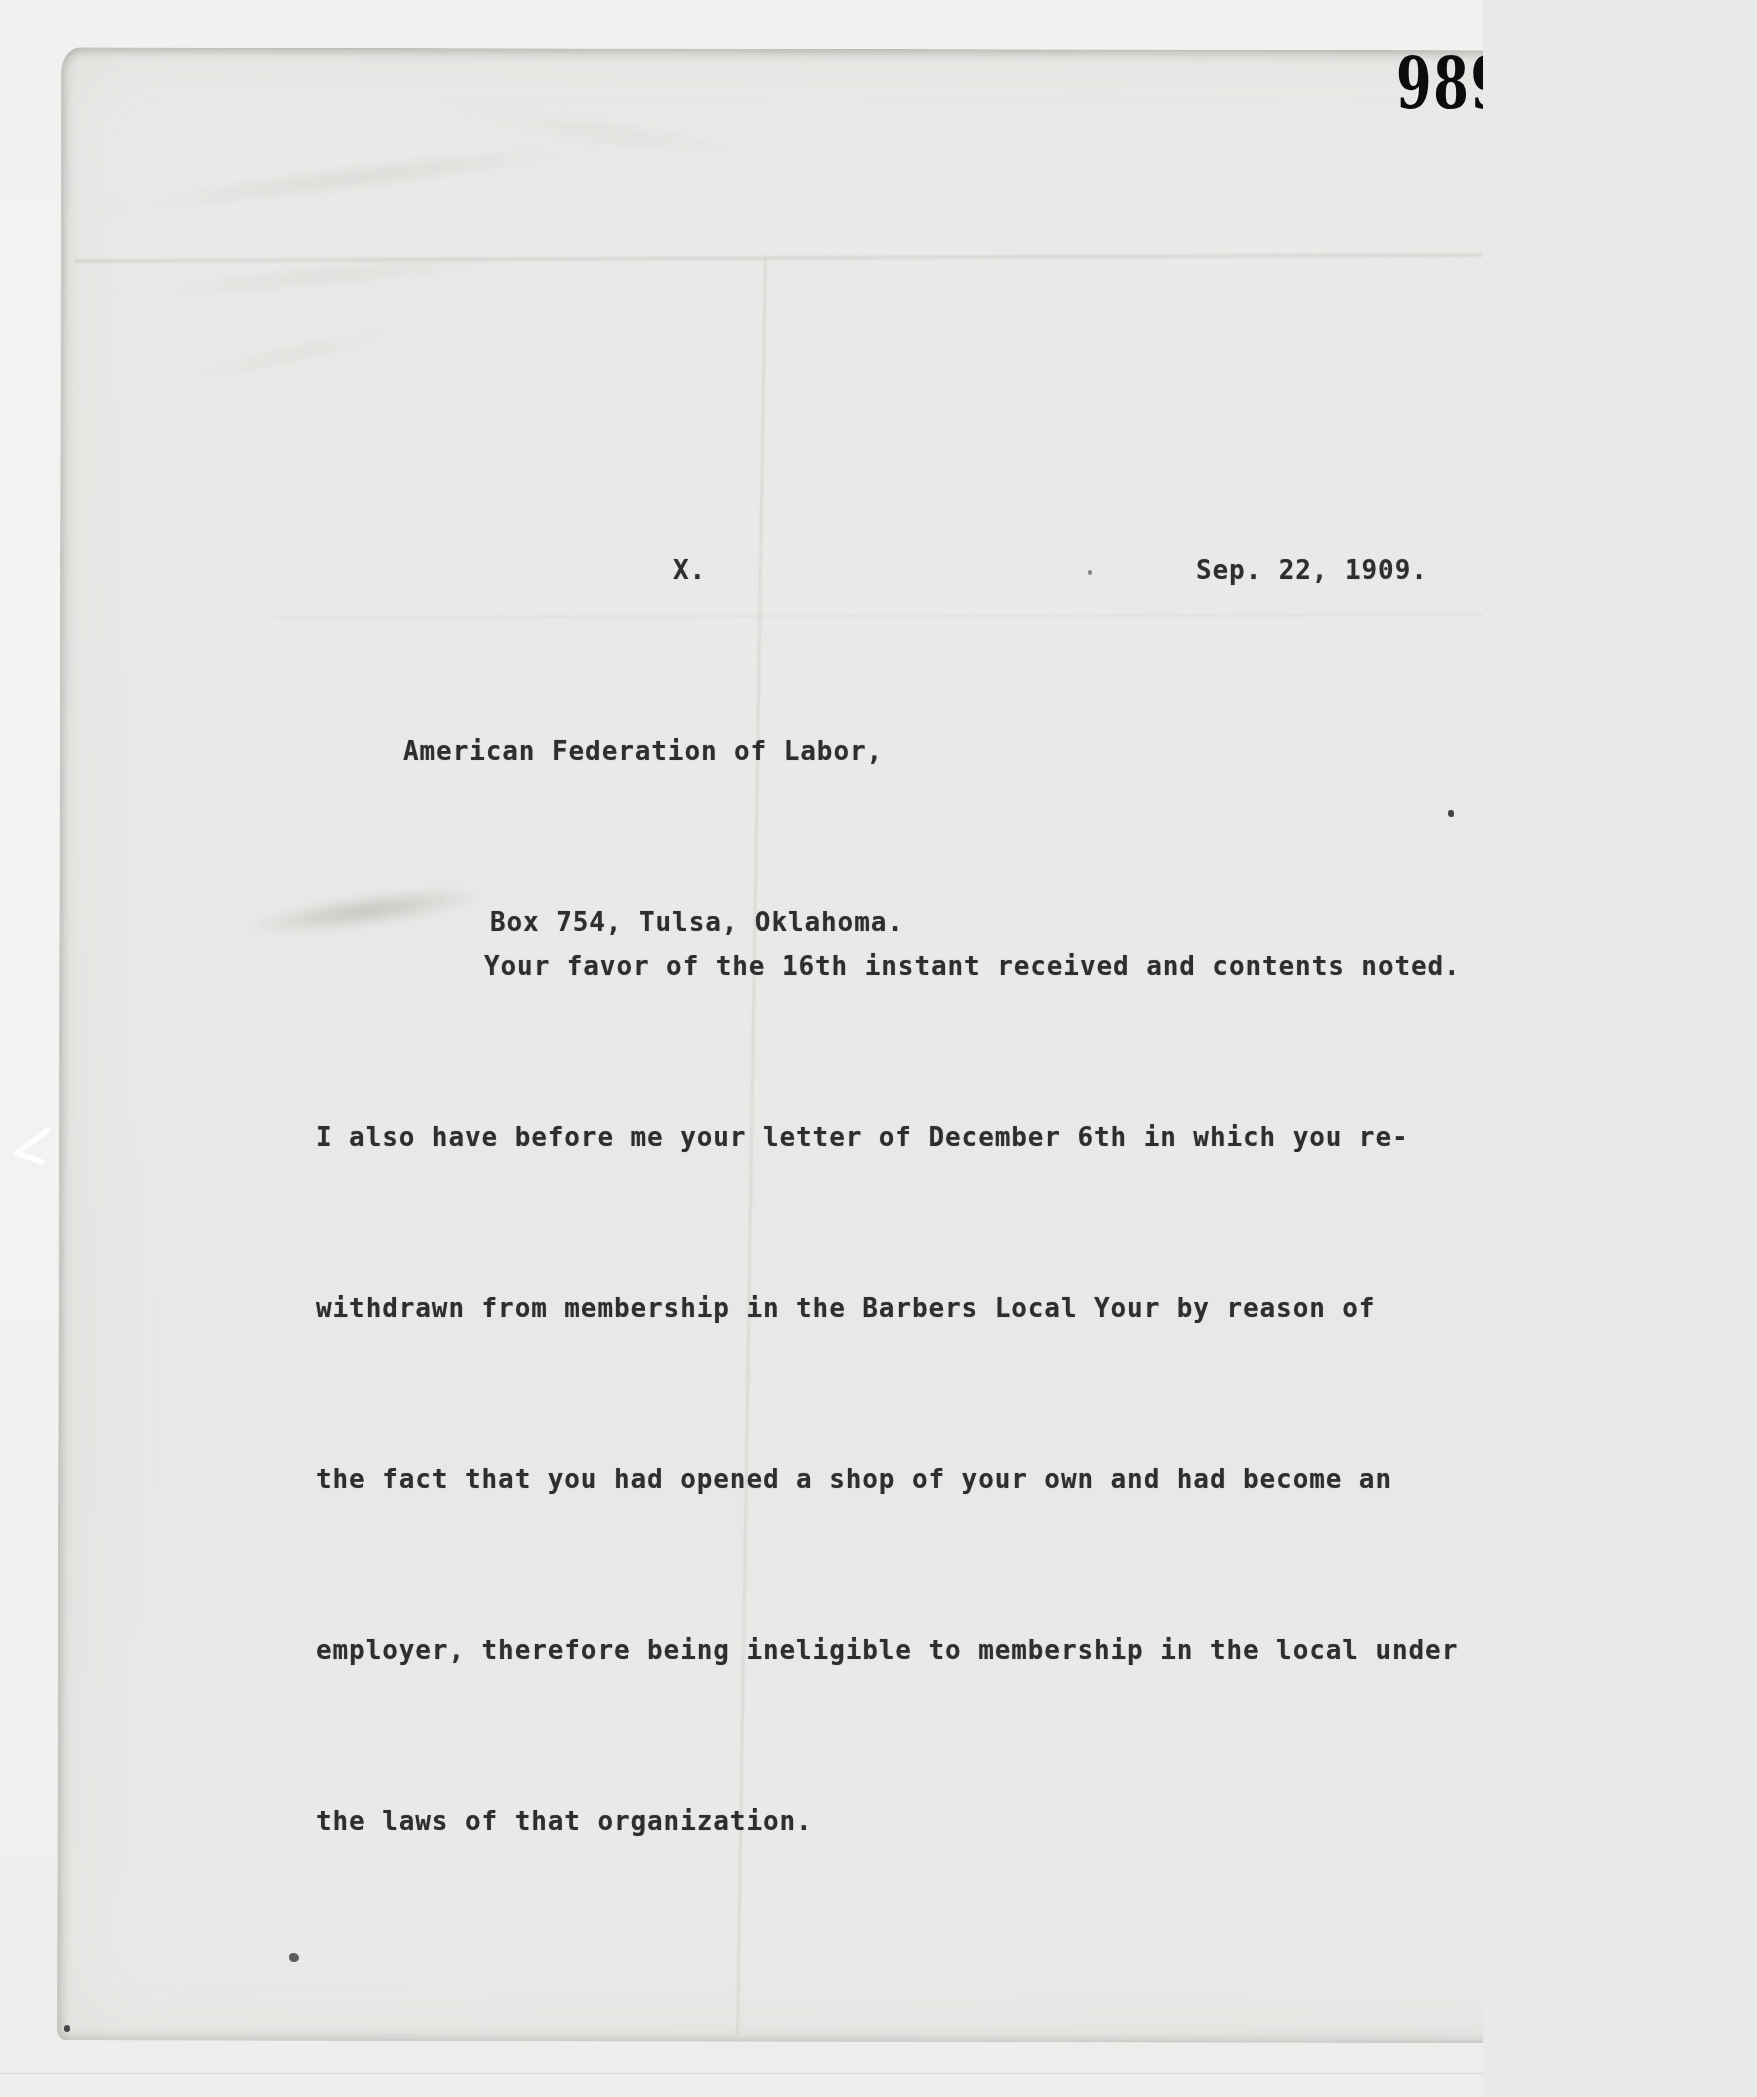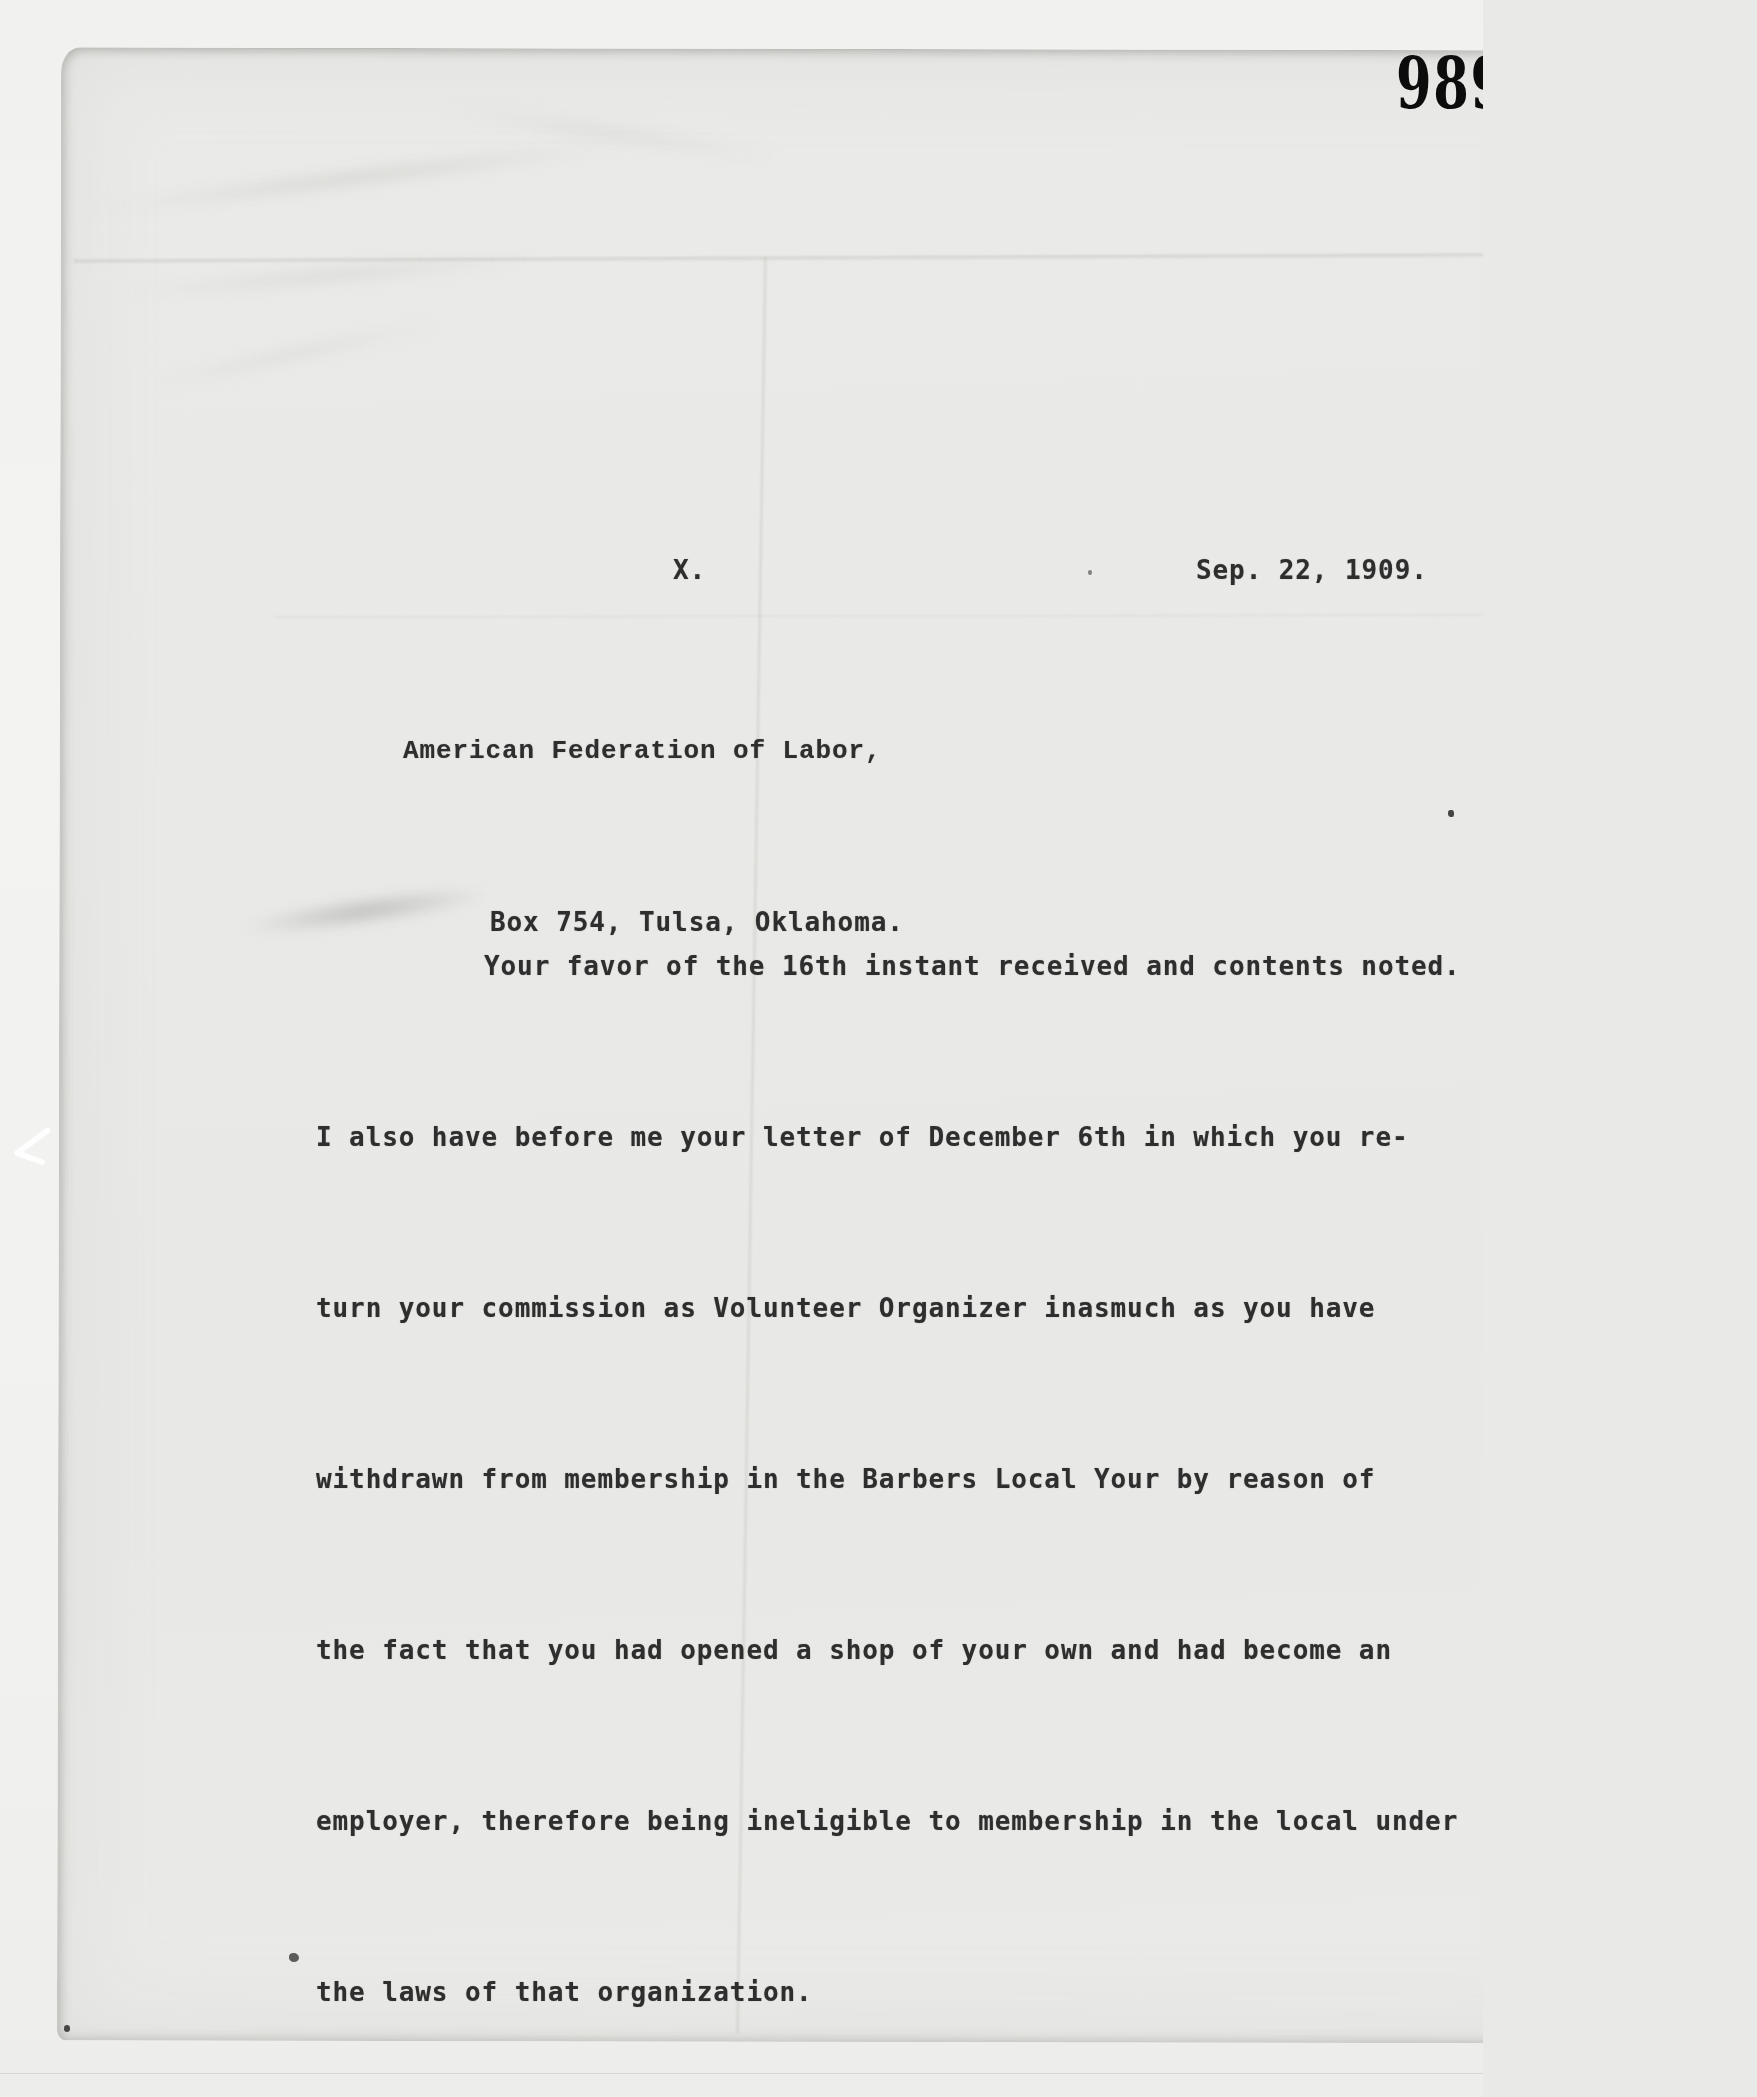--- a/index.html
+++ b/index.html
@@ -105,21 +105,21 @@
     white-space: pre;
     text-shadow: 0 0 1.1px rgba(40,40,40,0.45);
     filter: blur(0.3px);
     opacity: 0.92;
   }
   .ref-mark  { left: 673px; top: 542px; line-height: 57px; }
   .dateline  { left: 1196px; top: 542px; line-height: 57px; }
 
   .address-block { left: 316px; top: 609px; line-height: 57px; }
   .address-block .line { height: 57px; }
-  .addr-indent-1 { padding-left: 87px; font-family: Liberation Mono, monospace; }
+  .addr-indent-1 { padding-left: 87px; }
   .addr-indent-2 { padding-left: 174px; }
 
   .salutation { left: 316px; top: 772px; line-height: 57px; }
 
   .letter-body { left: 316px; top: 824px; line-height: 57px; }
   .letter-body .line { height: 57px; }
   .para-indent { padding-left: 168px; }
 
   
   .page-number {
@@ -161,21 +161,20 @@
 
   <div class="typewriter address-block">
     <div class="line addr-indent-1">American Federation of Labor,</div>
     <div class="line addr-indent-2">Box 754, Tulsa, Oklahoma.</div>
   </div>
 
 
   <div class="typewriter letter-body">
     <div class="line para-indent">Your favor of the 16th instant received and contents noted.</div>
     <div class="line">I also have before me your letter of December 6th in which you re-</div>
-    <div class="line">turn your commission as Volunteer Organizer inasmuch as you have</div>
     <div class="line">withdrawn from membership in the Barbers Local Your by reason of</div>
     <div class="line">the fact that you had opened a shop of your own and had become an</div>
     <div class="line">employer, therefore being ineligible to membership in the local under</div>
     <div class="line">the laws of that organization.</div>
     
     
     
     
     
     

